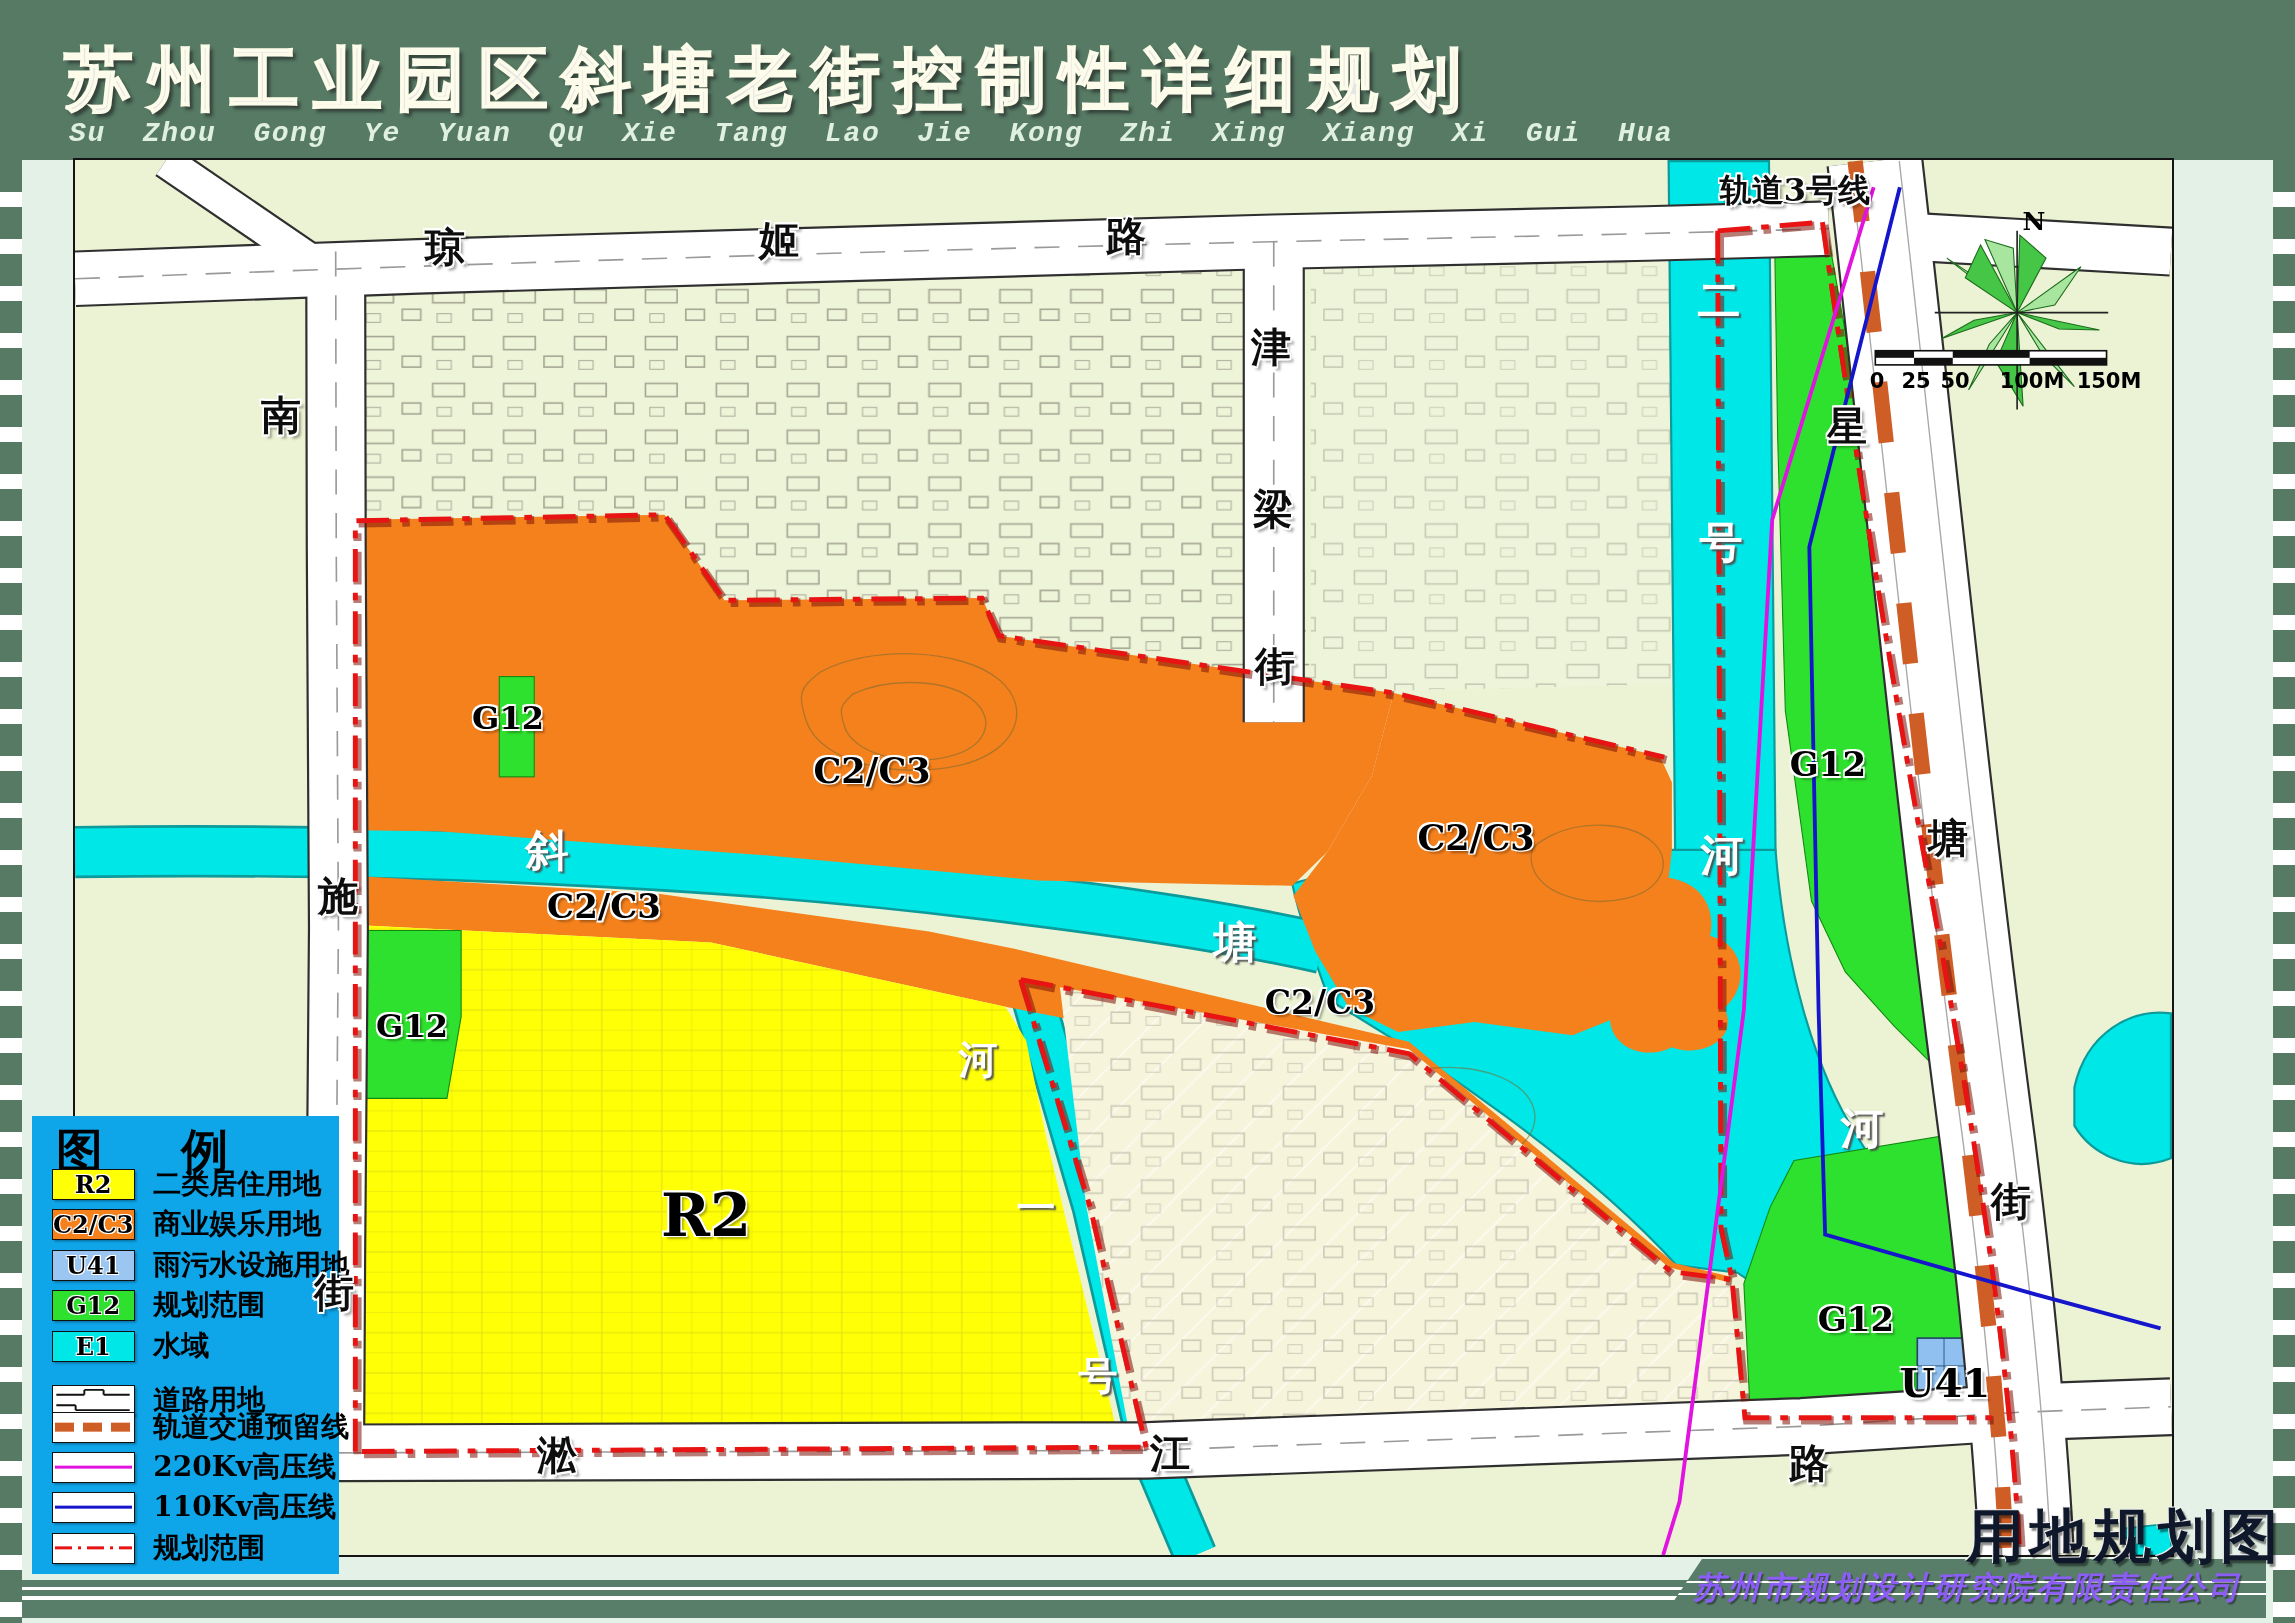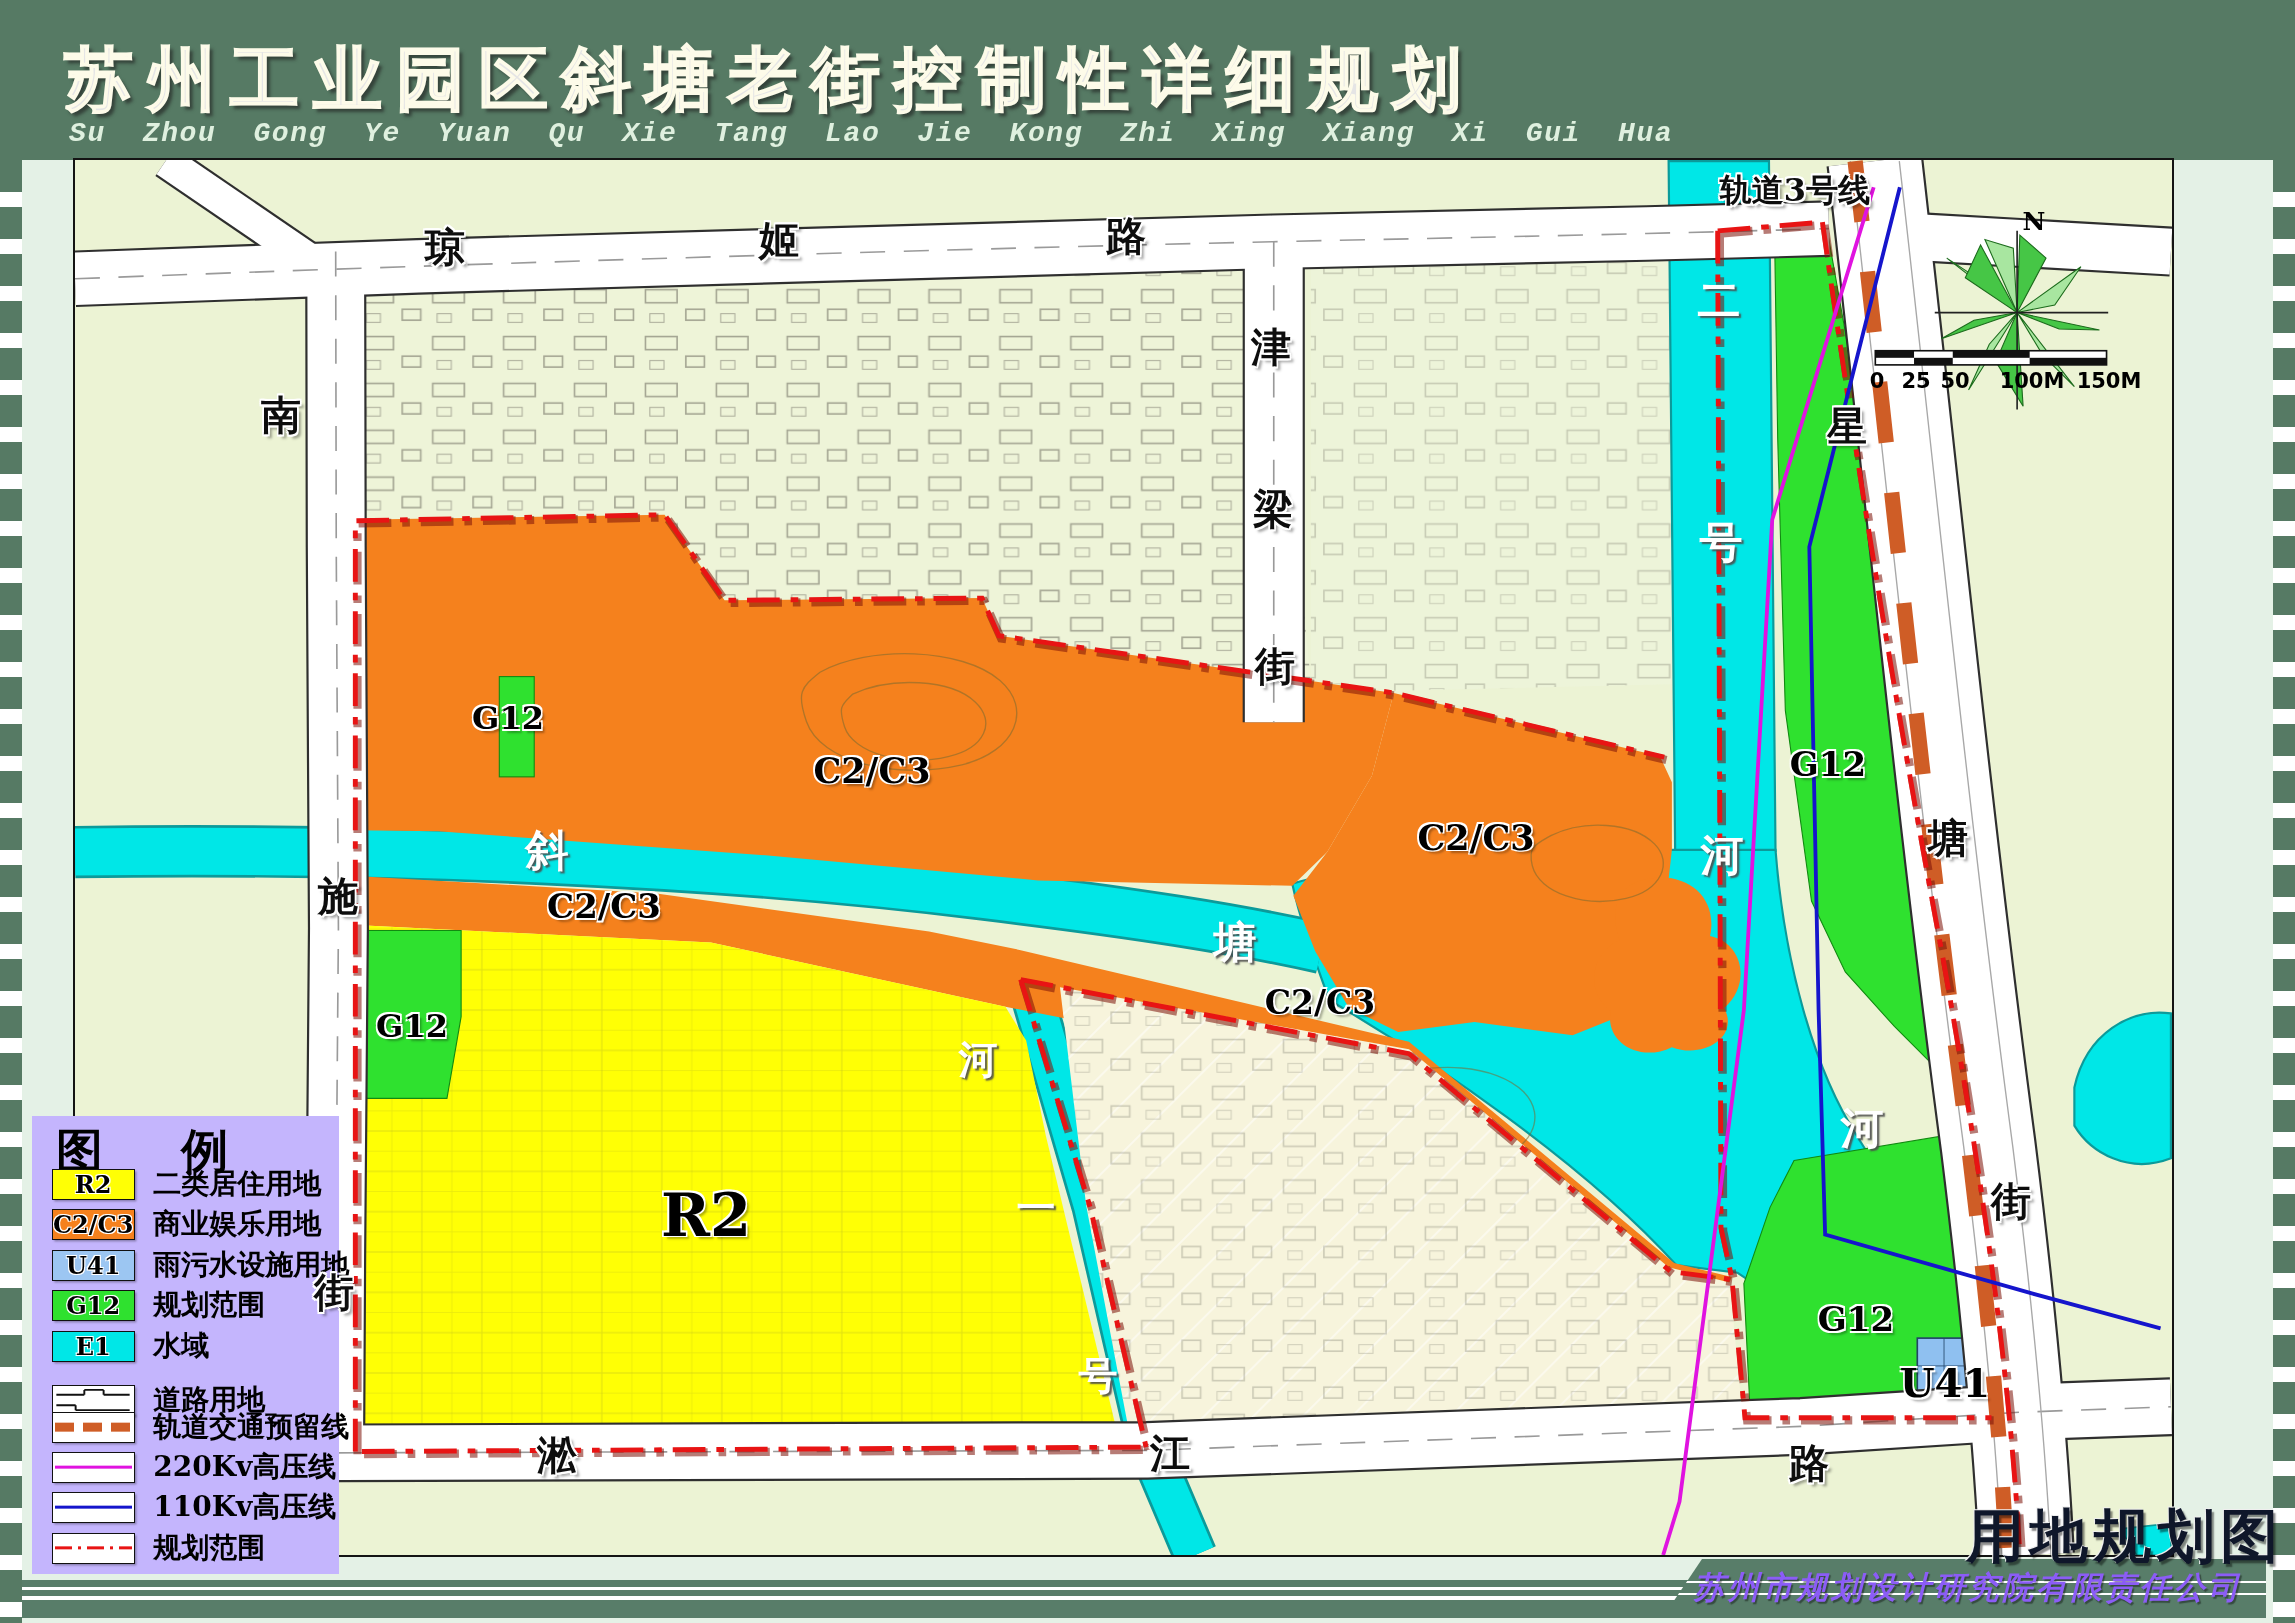--- a/index.html
+++ b/index.html
@@ -32,21 +32,21 @@
                    0 -1.6px 0 #fff,0 1.6px 0 #fff,-1.6px 0 0 #fff,1.6px 0 0 #fff,3.8px 4.4px 2.7px rgba(0,0,0,.35);}
   .river{font-family:"DejaVu Sans",sans-serif;color:#ffffff;
        text-shadow:2.2px 2.7px 1.6px rgba(75,75,75,.9);}
   .zone{font-family:"DejaVu Serif",serif;color:#000;
        text-shadow:-1.6px -1.6px 0 #fff,1.6px -1.6px 0 #fff,-1.6px 1.6px 0 #fff,1.6px 1.6px 0 #fff,
                    3.3px 3.8px 2.2px rgba(0,0,0,.3);}
   .plain{font-family:"DejaVu Serif",serif;color:#000;}
 
   
   #legend{position:absolute;left:32px;top:1116px;width:307px;height:458px;
-      background:#c4b5fd;z-index:20;}
+      background:#0ea5e9;z-index:20;}
   #legend-title{position:absolute;left:24px;top:4.4px;font-size:47px;font-weight:900;
       font-family:"DejaVu Serif",serif;color:#000;letter-spacing:31px;white-space:nowrap;}
   .lrow{position:absolute;left:19.7px;height:32px;display:flex;align-items:center;}
   .sw{width:83px;height:31px;border:1.6px solid #111;box-sizing:border-box;flex:0 0 auto;
       display:flex;align-items:center;justify-content:center;box-shadow:2.2px 2.2px 2.2px rgba(0,0,0,.35);
       background:#fff;position:relative;overflow:hidden;}
   .sw .code{font-family:"DejaVu Serif",serif;font-weight:bold;font-size:24px;color:#000;
       text-shadow:-1.1px -1.1px 0 #fff,1.1px 1.1px 0 #fff,1.1px -1.1px 0 #fff,-1.1px 1.1px 0 #fff;}
   .ltext{margin-left:18.6px;font-size:28px;font-weight:bold;color:#000;
       font-family:"DejaVu Serif",serif;white-space:nowrap;text-align:center;}

